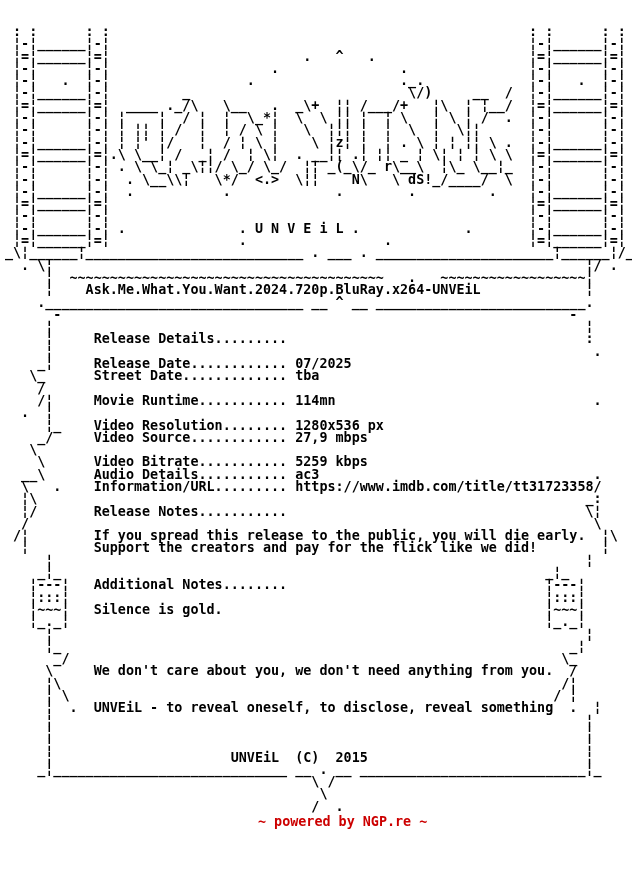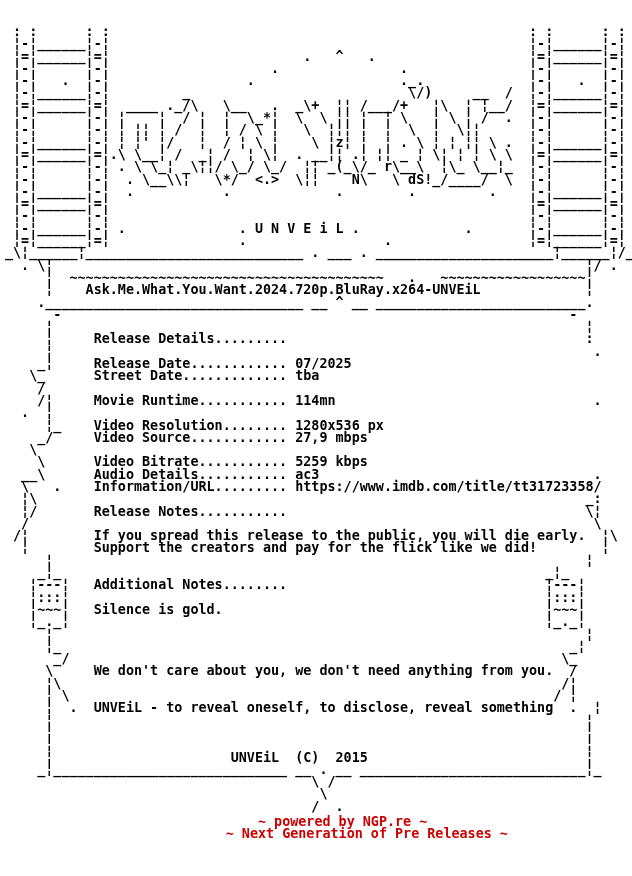--- a/index.html
+++ b/index.html
@@ -96,14 +96,13 @@
      ¦                                                                  ¦
      ¦                      UNVEiL  (C)  2015                           ¦
     _¦_____________________________ __ . __ ____________________________¦_
                                       \ /
                                        \
                                       /  .
 </pre>
 
   <pre class="footer-line1" style="color: rgb(204, 0, 0);">~ powered by NGP.re ~</pre>
 
-  <pre class="footer-line2" style="color: rgb(204, 0, 0);">~ Next Generation of Pre Releases ~</pre>
 </div>
 
 </body></html>

